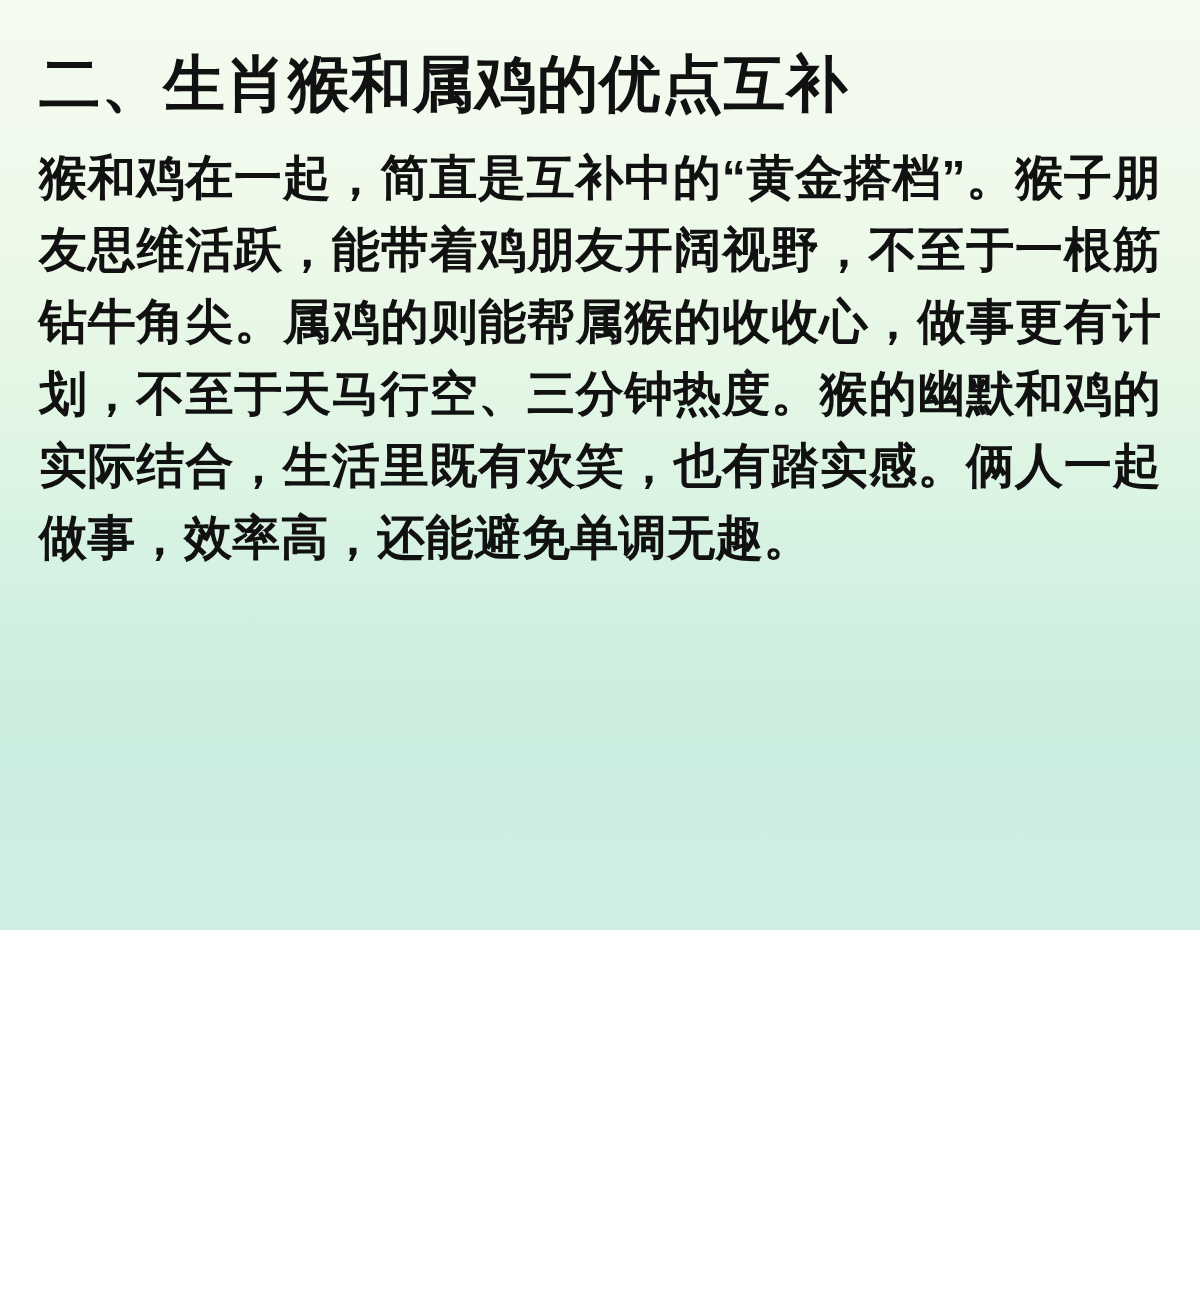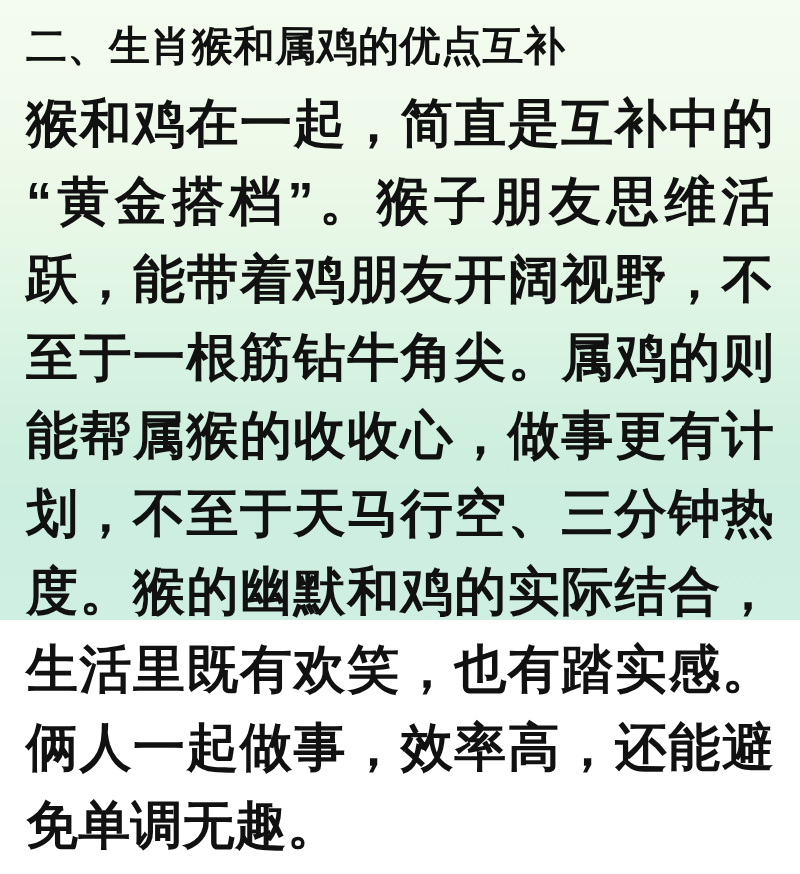--- a/index.html
+++ b/index.html
@@ -21,36 +21,36 @@
     background: linear-gradient(to bottom,
         #f4fbef 0%,
         #f0faec 18%,
         #e9f8e6 34%,
         #dff5e4 48%,
         #d6f2e2 60%,
         #cfefdf 70%,
         #cceee0 80%,
         #cdeee1 90%,
         #d0efe3 100%);
-    padding: 22px 26px 0 26px;
+    padding: 32px 26px 0 26px;
   }
   .content {
     width: 100%;
   }
   .heading {
     font-size: 41px;
     font-weight: bold;
     color: #111111;
     line-height: 1.18;
     letter-spacing: 0.5px;
     margin: 0 0 14px 0;
     white-space: nowrap;
   }
   .body-text {
-    font-size: 52px;
+    font-size: 32px;
     font-weight: bold;
     color: #111111;
     line-height: 1.50;
     letter-spacing: 0.2px;
     margin: 0;
     text-align: justify;
     text-justify: inter-character;
   }
 </style>
 </head>

